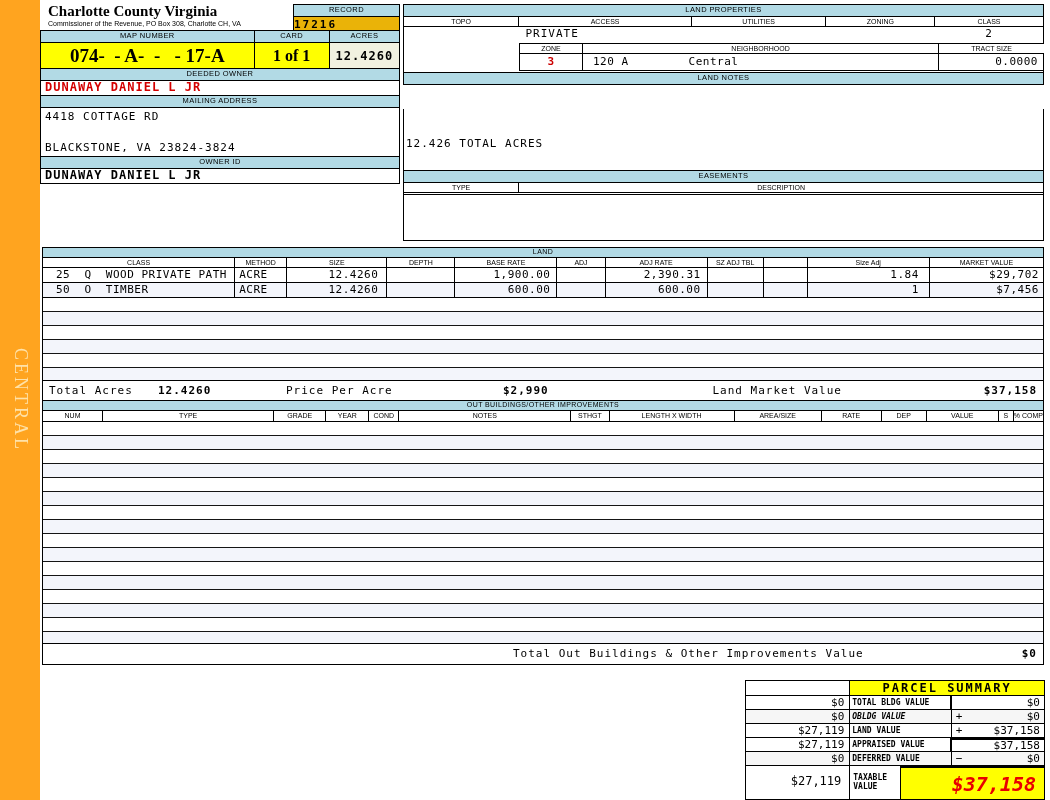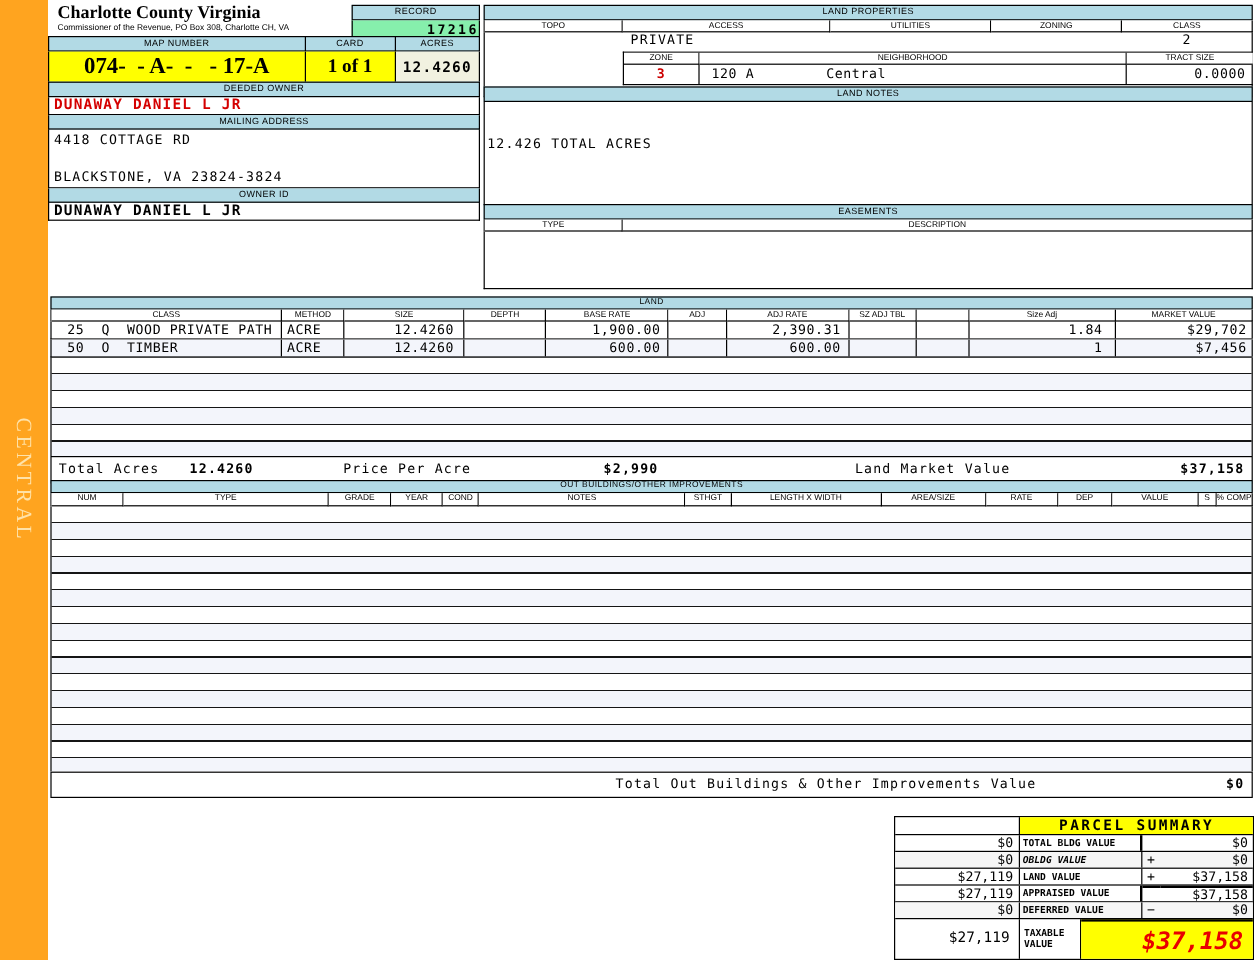--- a/index.html
+++ b/index.html
@@ -36,21 +36,21 @@
     <div class="sidebar-text">CENTRAL</div>
   </div>
 
   <div class="abs" style="left:48px;top:2px;width:244px;height:28px;">
     <div class="serif" style="font-size:15px;font-weight:600;line-height:18px;">Charlotte County Virginia</div>
     <div style="font-size:7px;line-height:8px;">Commissioner of the Revenue, PO Box 308, Charlotte CH, VA</div>
   </div>
 
   <div class="abs" style="left:293px;top:4px;width:107px;">
     <div class="bluebar" style="height:11px;">RECORD</div>
-    <div class="mono" style="height:15px;background:#86efac;border:1px solid #000;border-top:none;text-align:right;font-size:11px;font-weight:bold;letter-spacing:2px;line-height:15px;">17216</div>
+    <div class="mono" style="height:15px;background:#eab308;border:1px solid #000;border-top:none;text-align:left;font-size:11px;font-weight:bold;letter-spacing:2px;line-height:15px;">17216</div>
   </div>
 
   <div class="abs" style="left:40px;top:30px;width:360px;">
     <div class="hdrrow">
       <div class="bluebar" style="width:215px;height:11px;">MAP NUMBER</div>
       <div class="bluebar" style="width:75px;height:11px;border-left:none;">CARD</div>
       <div class="bluebar" style="width:70px;height:11px;border-left:none;">ACRES</div>
     </div>
     <div class="hdrrow">
       <div class="serif pre" style="width:215px;height:27px;background:#ffff00;border:1px solid #000;border-top:none;font-size:19px;font-weight:600;text-align:center;line-height:26px;">074-  - A-  -   - 17-A</div>
@@ -96,21 +96,21 @@
             <span style="padding-left:60px;">Central</span>
           </div>
           <div class="c mono noR" style="width:20%;text-align:right;padding-right:6px;line-height:15px;">0.0000</div>
         </div>
       </div>
     </div>
   </div>
 
   <div class="abs" style="left:403px;top:72px;width:641px;">
     <div class="bluebar" style="height:11px;">LAND NOTES</div>
-    <div style="height:85px;border:1px solid #000;border-top:none;position:relative;">
+    <div style="height:85px;border:1px solid #000;border-top:none;position:relative;margin-top:24px;">
       <div class="mono" style="position:absolute;left:2px;top:28px;font-size:11px;letter-spacing:1px;">12.426 TOTAL ACRES</div>
     </div>
   </div>
 
   <div class="abs" style="left:403px;top:170px;width:641px;border-radius:18px;">
     <div class="bluebar" style="height:11px;">EASEMENTS</div>
     <div class="hdrrow" style="border-left:1px solid #000;">
       <div class="hdrcell" style="width:18%;height:10px;line-height:9px;">TYPE</div>
       <div class="hdrcell" style="width:82%;height:10px;line-height:9px;">DESCRIPTION</div>
     </div>

